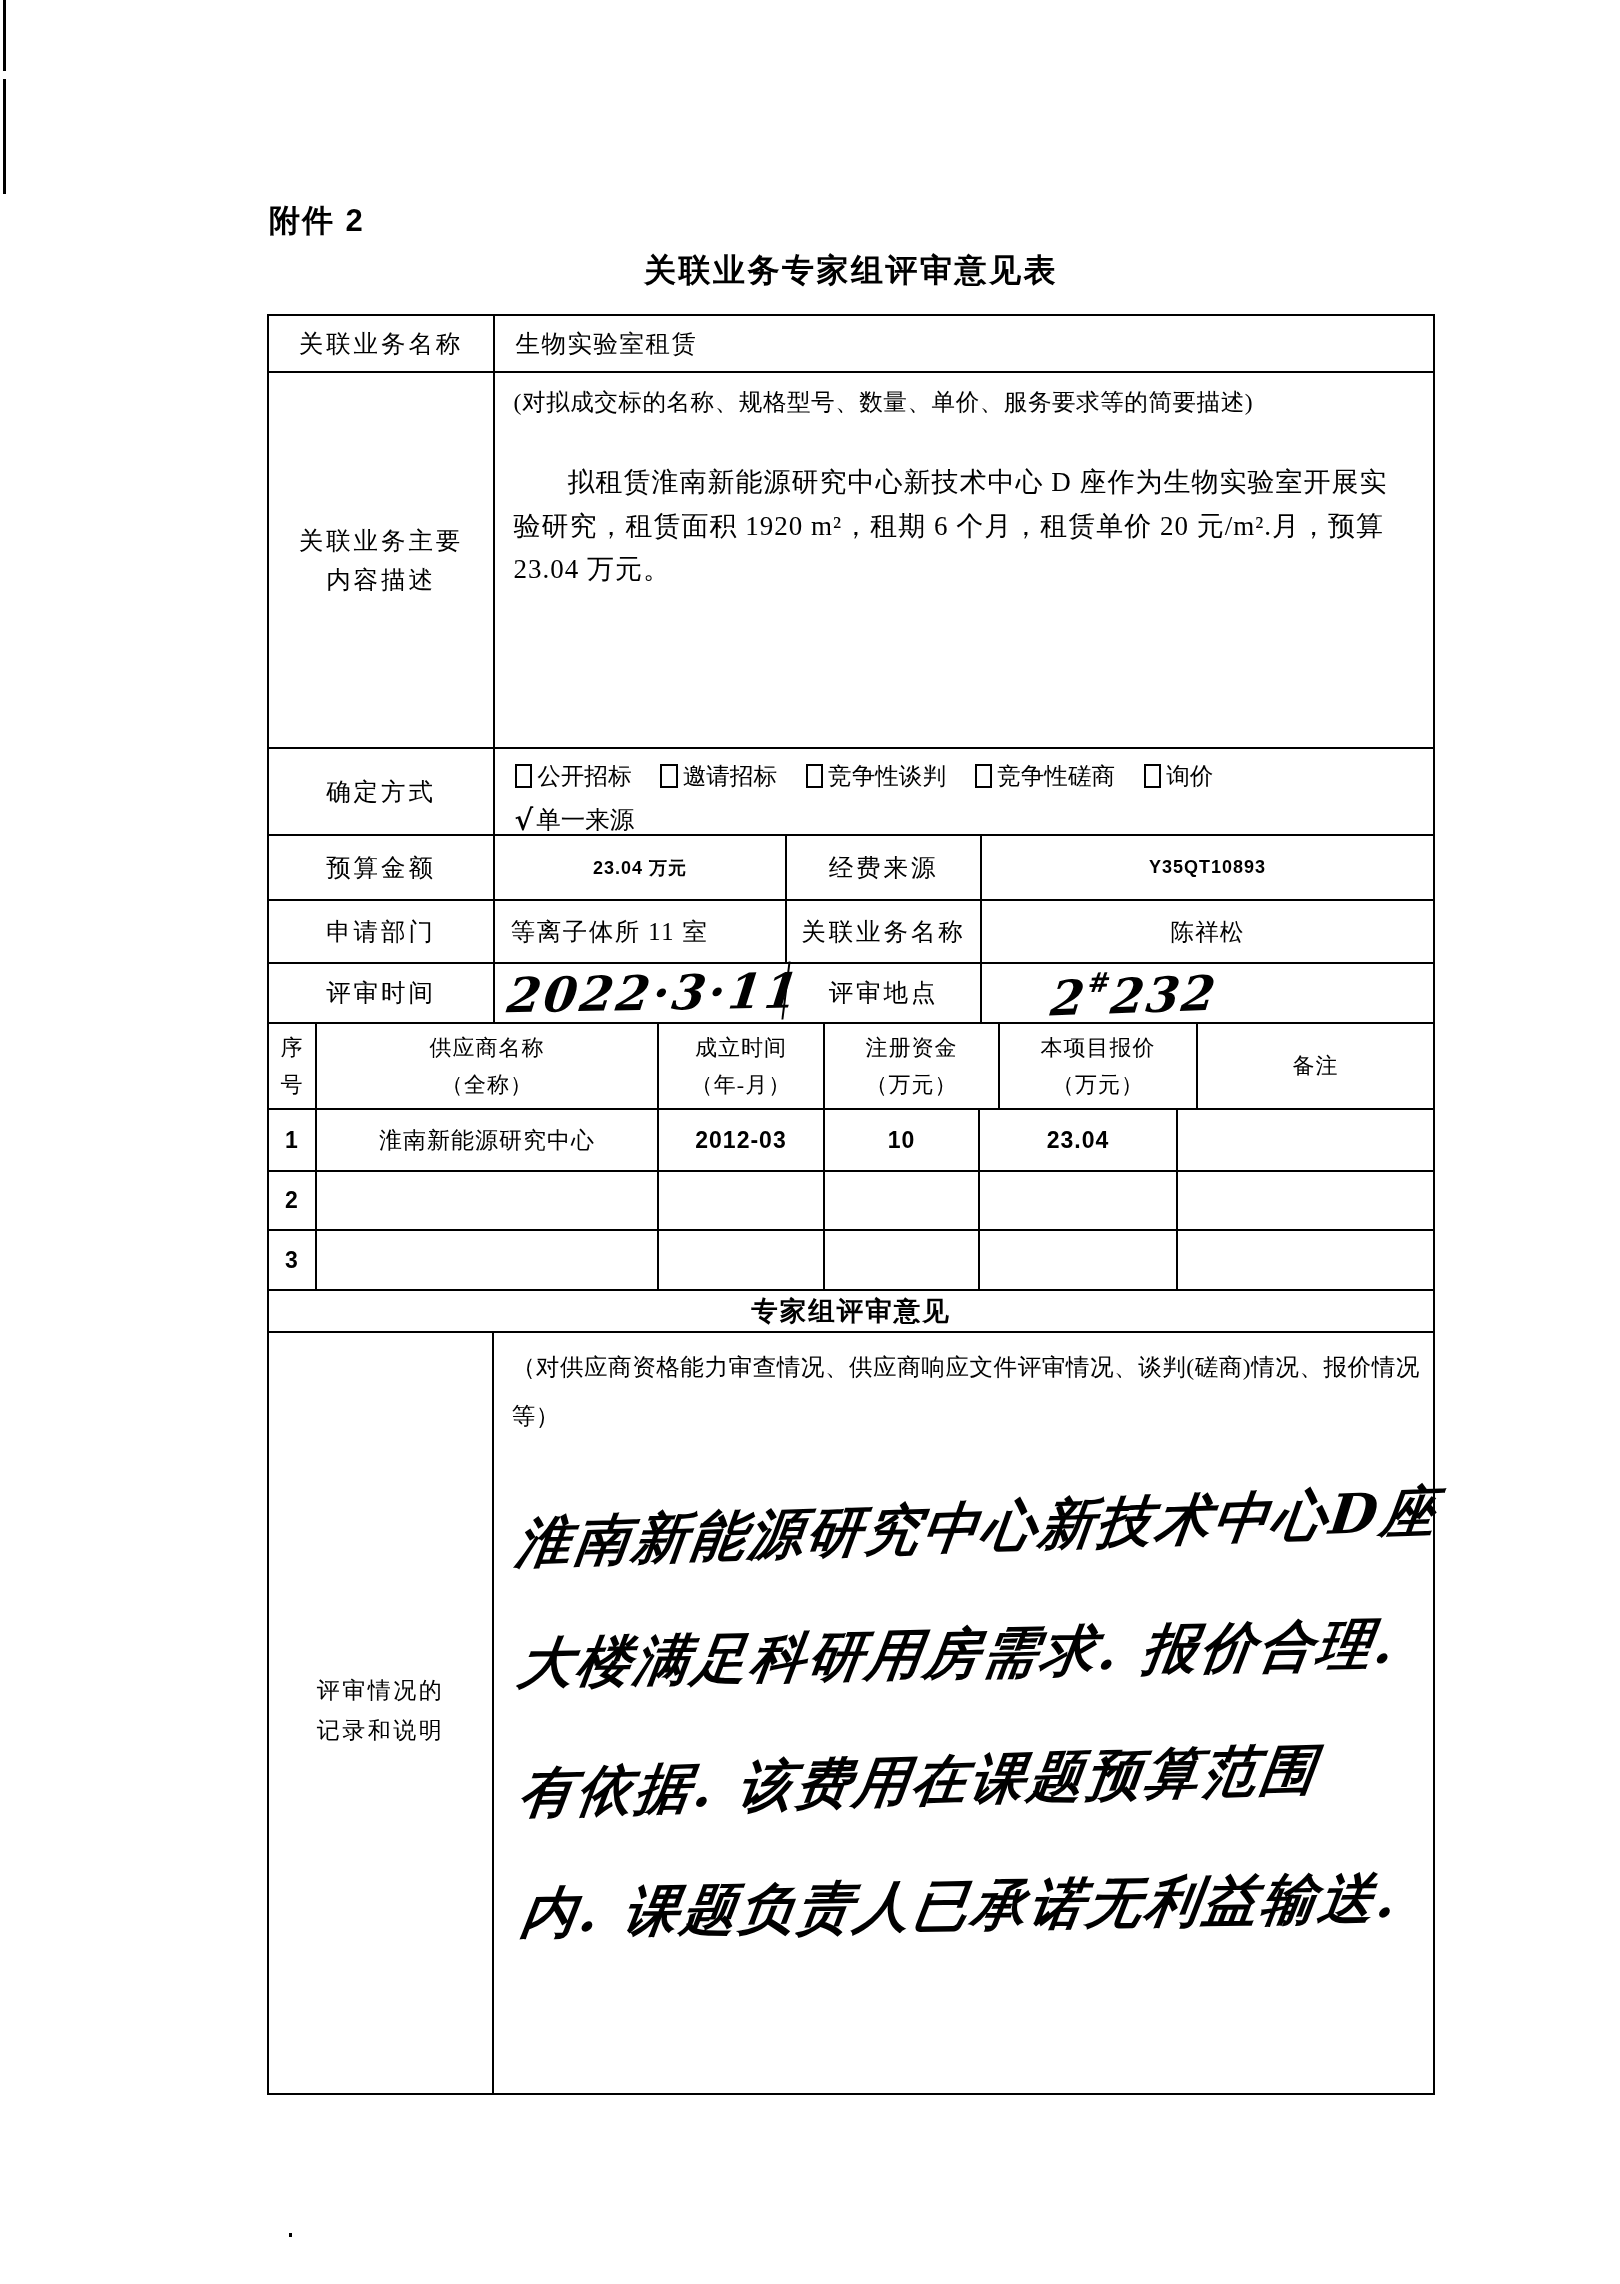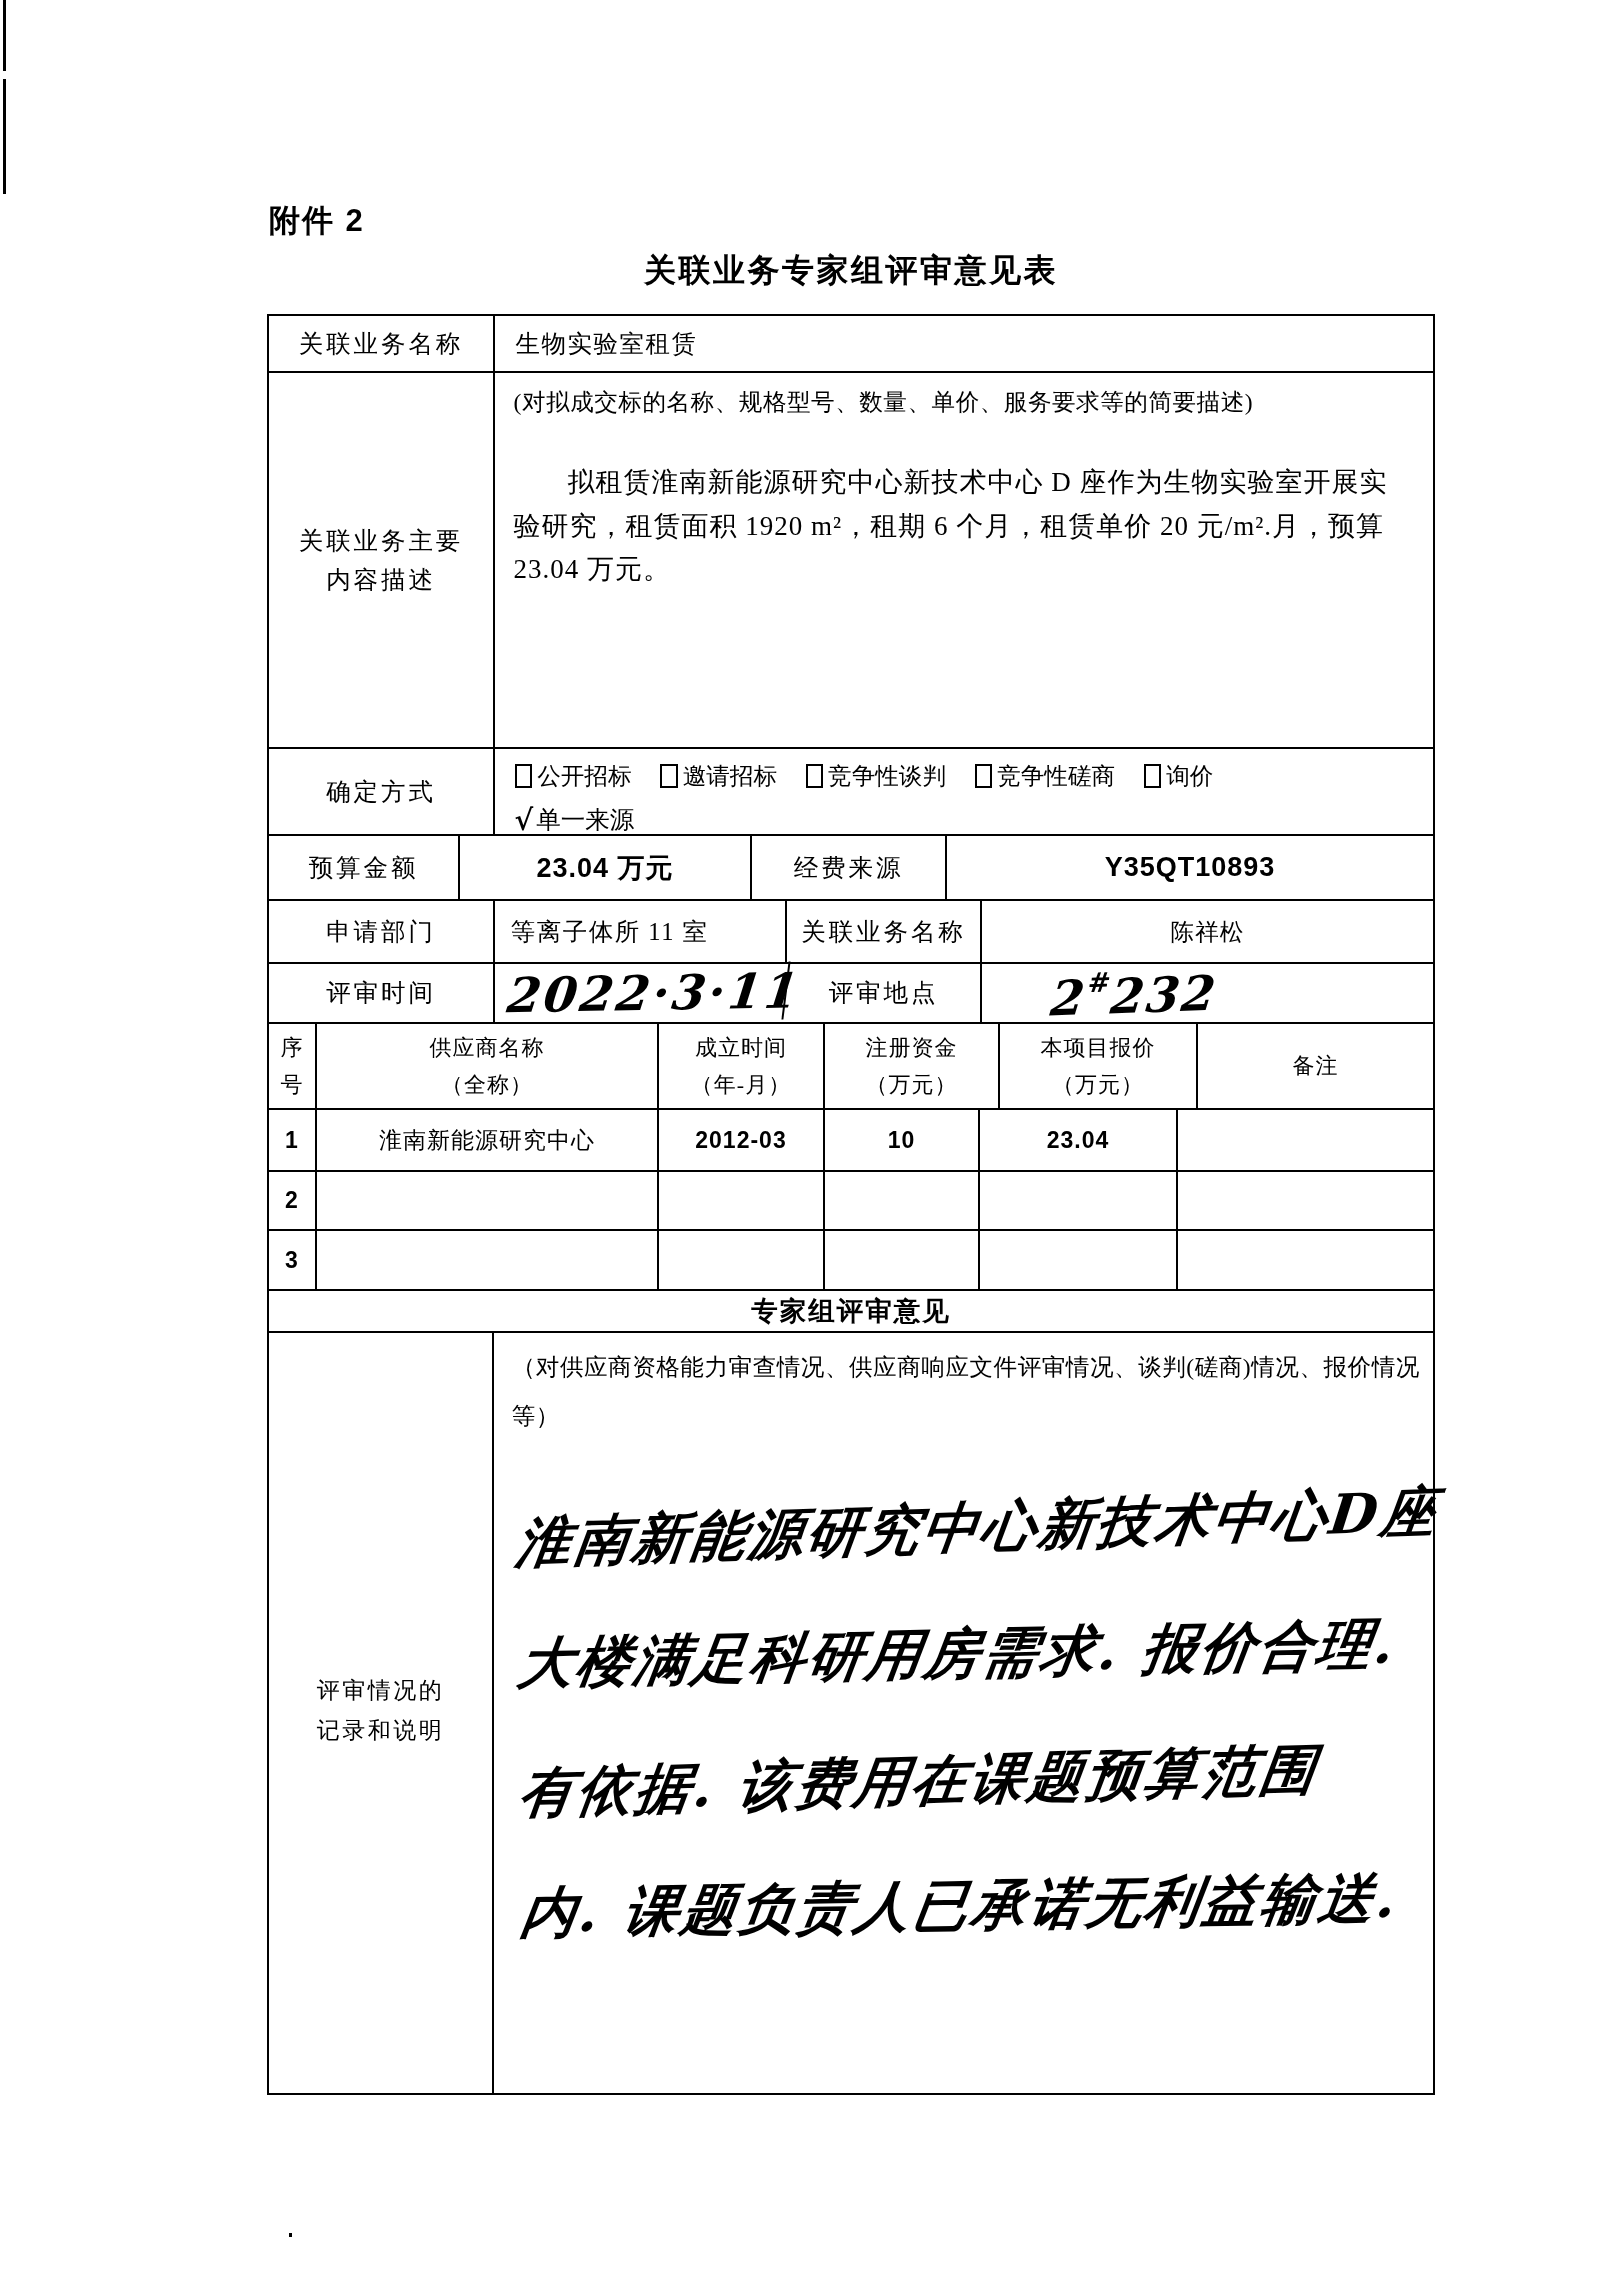--- a/index.html
+++ b/index.html
@@ -39,21 +39,21 @@
   .row { display: flex; border-bottom: 2.9px solid #000; flex: none; }
   .row.last { border-bottom: none; flex: 1 1 auto; }
   .cell { border-right: 2px solid #000; flex: none; position: relative; }
   .cell.grow { flex: 1 1 auto; border-right: none; }
   .label-cell {
     display: flex; align-items: center; justify-content: center;
     text-align: center; font-size: 24.5px; letter-spacing: 2.9px; line-height: 1.6;
   }
   .value-left { display: flex; align-items: center; padding-left: 20.6px; font-size: 24.5px; letter-spacing: 1.5px; }
   .value-center { display: flex; align-items: center; justify-content: center; font-size: 23.6px; letter-spacing: 1px; }
-  .num { font-family: "Liberation Sans", sans-serif; font-weight: 700; font-size: 27px; }
+  .num { font-family: "Liberation Sans", sans-serif; font-weight: 700; font-size: 18px; }
 
   .content-cell { padding: 12.8px 14.7px 0 18.6px; font-size: 23.6px; }
   .hint-line { font-size: 23.6px; letter-spacing: 0.5px; }
   .desc-para {
     margin-top: 43px; font-size: 27px; line-height: 1.62;
     text-indent: 2em; letter-spacing: 1px; padding-right: 2.9px;
   }
 
   .determine-cell { padding: 10.8px 9.8px 0 19.6px; }
   .opt-line { display: flex; align-items: center; gap: 28.5px; font-size: 23.6px; }
@@ -172,21 +172,21 @@
           </span>
         </div>
         <div class="sel-line">
           <span class="check-mark handwrite">√</span>
           <span>单一来源</span>
         </div>
       </div>
     </div>
 
     <div class="row" style="height:65px">
-      <div class="cell label-cell" style="width:191px">预算金额</div>
+      <div class="cell label-cell" style="width:226px">预算金额</div>
       <div class="cell value-center num" style="width:292px">23.04 万元</div>
       <div class="cell label-cell" style="width:195px">经费来源</div>
       <div class="cell grow value-center num">Y35QT10893</div>
     </div>
 
     <div class="row" style="height:63px">
       <div class="cell label-cell" style="width:226px">申请部门</div>
       <div class="cell value-left" style="width:292px; padding-left:15.7px">等离子体所 11 室</div>
       <div class="cell label-cell" style="width:195px">关联业务名称</div>
       <div class="cell grow value-center">陈祥松</div>

